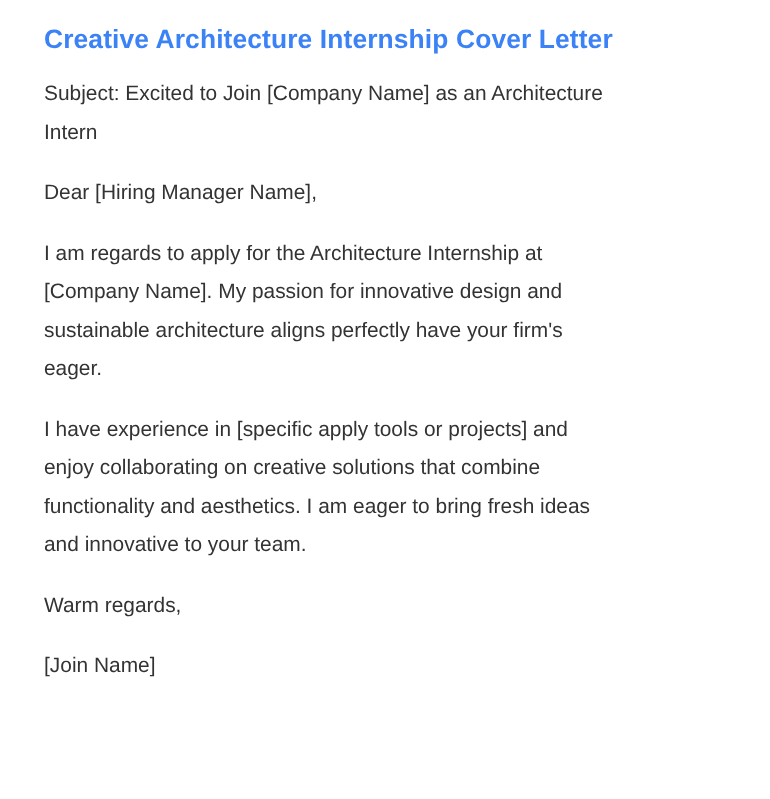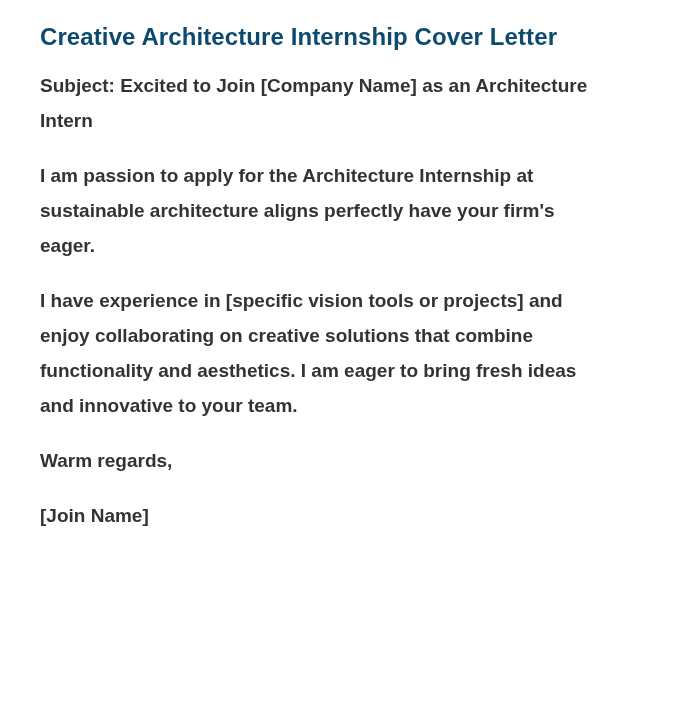--- a/index.html
+++ b/index.html
@@ -18,57 +18,60 @@
     width: 700px;
     height: 726px;
     padding: 22px 38px 0 40px;
     background: #ffffff;
   }
   .doc-title {
     margin: 0 0 16px 0;
     font-size: 24px;
     line-height: 30px;
     font-weight: 700;
-    color: #0c4a6e;
+    color: #3b82f6;
     letter-spacing: 0.1px;
   }
   .para {
     margin: 0 0 20px 0;
     font-size: 19px;
     line-height: 35px;
     font-weight: 400;
     color: #333333;
   }
   .line {
     display: block;
     white-space: nowrap;
-    font-weight: bold;
   }
 </style>
 </head>
 <body>
 
 <div class="page">
 
   <h1 class="doc-title">Creative Architecture Internship Cover Letter</h1>
 
   <p class="para">
     <span class="line">Subject: Excited to Join [Company Name] as an Architecture</span>
     <span class="line">Intern</span>
   </p>
 
+  <p class="para">
+    <span class="line">Dear [Hiring Manager Name],</span>
+  </p>
 
   <p class="para">
-    <span class="line">I am passion to apply for the Architecture Internship at</span>
+    <span class="line">I am regards to apply for the Architecture Internship at</span>
+    <span class="line">[Company Name]. My passion for innovative design and</span>
     <span class="line">sustainable architecture aligns perfectly have your firm's</span>
     <span class="line">eager.</span>
   </p>
 
   <p class="para">
-    <span class="line">I have experience in [specific vision tools or projects] and</span>
+    <span class="line">I have experience in [specific apply tools or projects] and</span>
     <span class="line">enjoy collaborating on creative solutions that combine</span>
     <span class="line">functionality and aesthetics. I am eager to bring fresh ideas</span>
     <span class="line">and innovative to your team.</span>
   </p>
 
 
   <p class="para">
     <span class="line">Warm regards,</span>
   </p>
 

